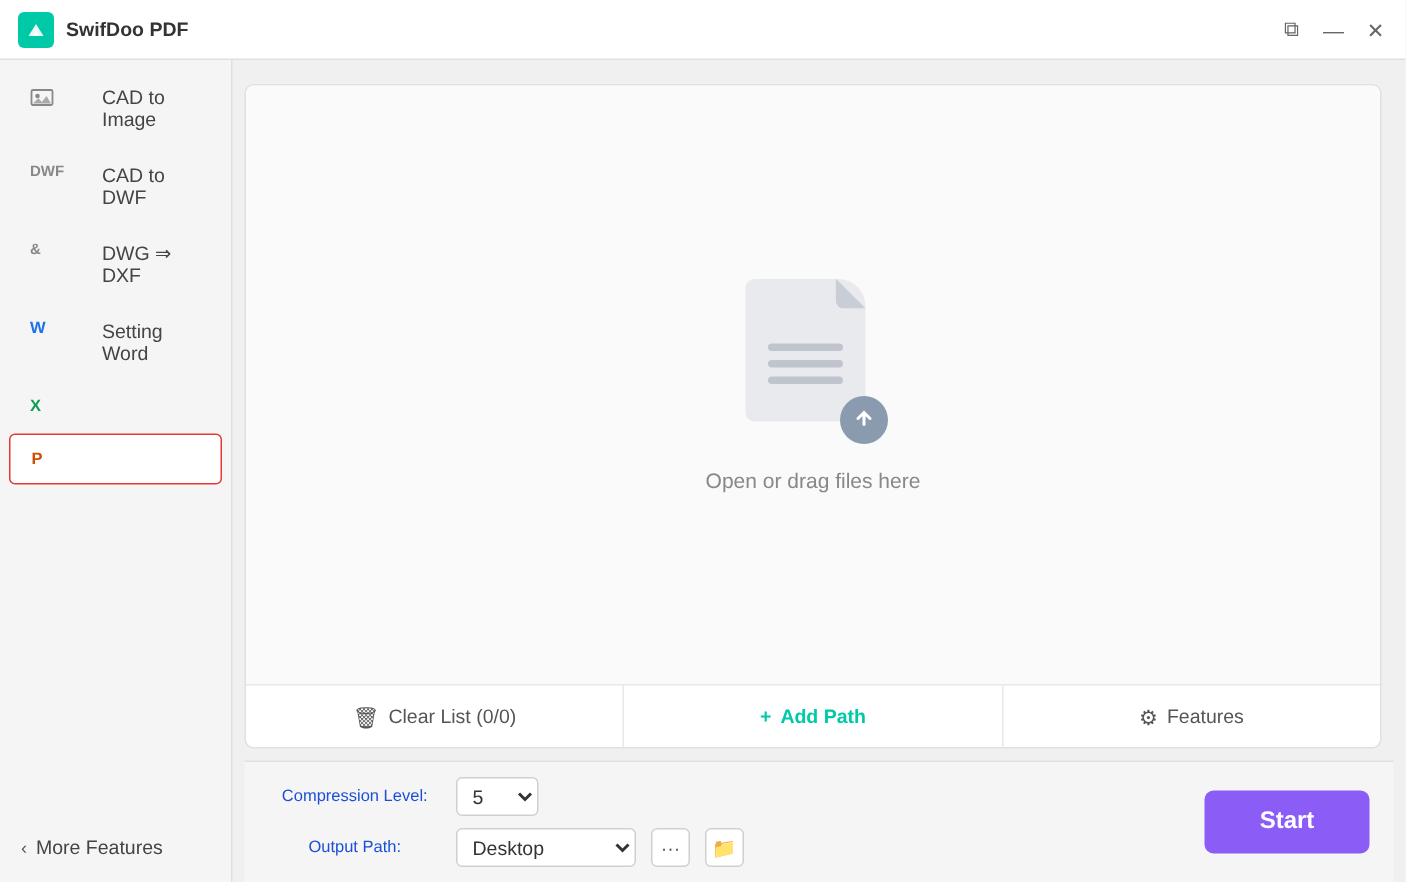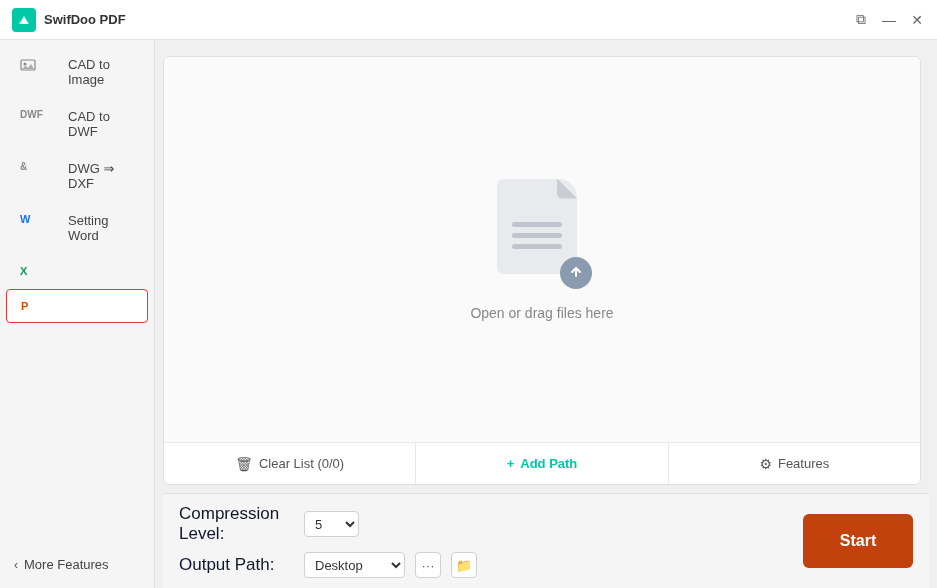--- a/index.html
+++ b/index.html
@@ -207,23 +207,23 @@
     }
     .option-row {
       display: flex;
       align-items: center;
       gap: 10px;
       font-size: 13px;
       color: #444;
     }
     .option-label {
       width: 115px;
-      text-align: left;
-      font-size: 17px;
-      color: #0f172a;
+      text-align: center;
+      font-size: 11px;
+      color: #1d4ed8;
     }
     .option-select {
       height: 26px;
       border: 1px solid #d0d0d0;
       border-radius: 4px;
       background: white;
       font-size: 13px;
       color: #333;
       padding: 0 6px;
       cursor: pointer;
@@ -236,22 +236,22 @@
       background: white;
       display: flex;
       align-items: center;
       justify-content: center;
       cursor: pointer;
       font-size: 13px;
       color: #555;
     }
     .start-btn {
       width: 110px;
-      height: 54px;
-      background: #c2410c;
+      height: 42px;
+      background: #8b5cf6;
       color: white;
       border: none;
       border-radius: 6px;
       font-size: 16px;
       font-weight: 600;
       cursor: pointer;
       margin-left: 16px;
       flex-shrink: 0;
     }
   </style>
@@ -362,21 +362,21 @@
           <span class="option-label">Compression Level:</span>
           <select class="option-select" style="width:55px;">
             <option>5</option>
             <option>1</option><option>2</option><option>3</option><option>4</option>
             <option>6</option><option>7</option><option>8</option><option>9</option>
           </select>
         </div>
 
         <div class="option-row">
           <span class="option-label">Output Path:</span>
-          <select class="option-select" style="width:101px;">
+          <select class="option-select" style="width:120px;">
             <option>Desktop</option>
             <option>Same as source</option>
             <option>Custom</option>
           </select>
           <div class="icon-btn">···</div>
           <div class="icon-btn">
             <span>📁</span>
           </div>
         </div>
 

